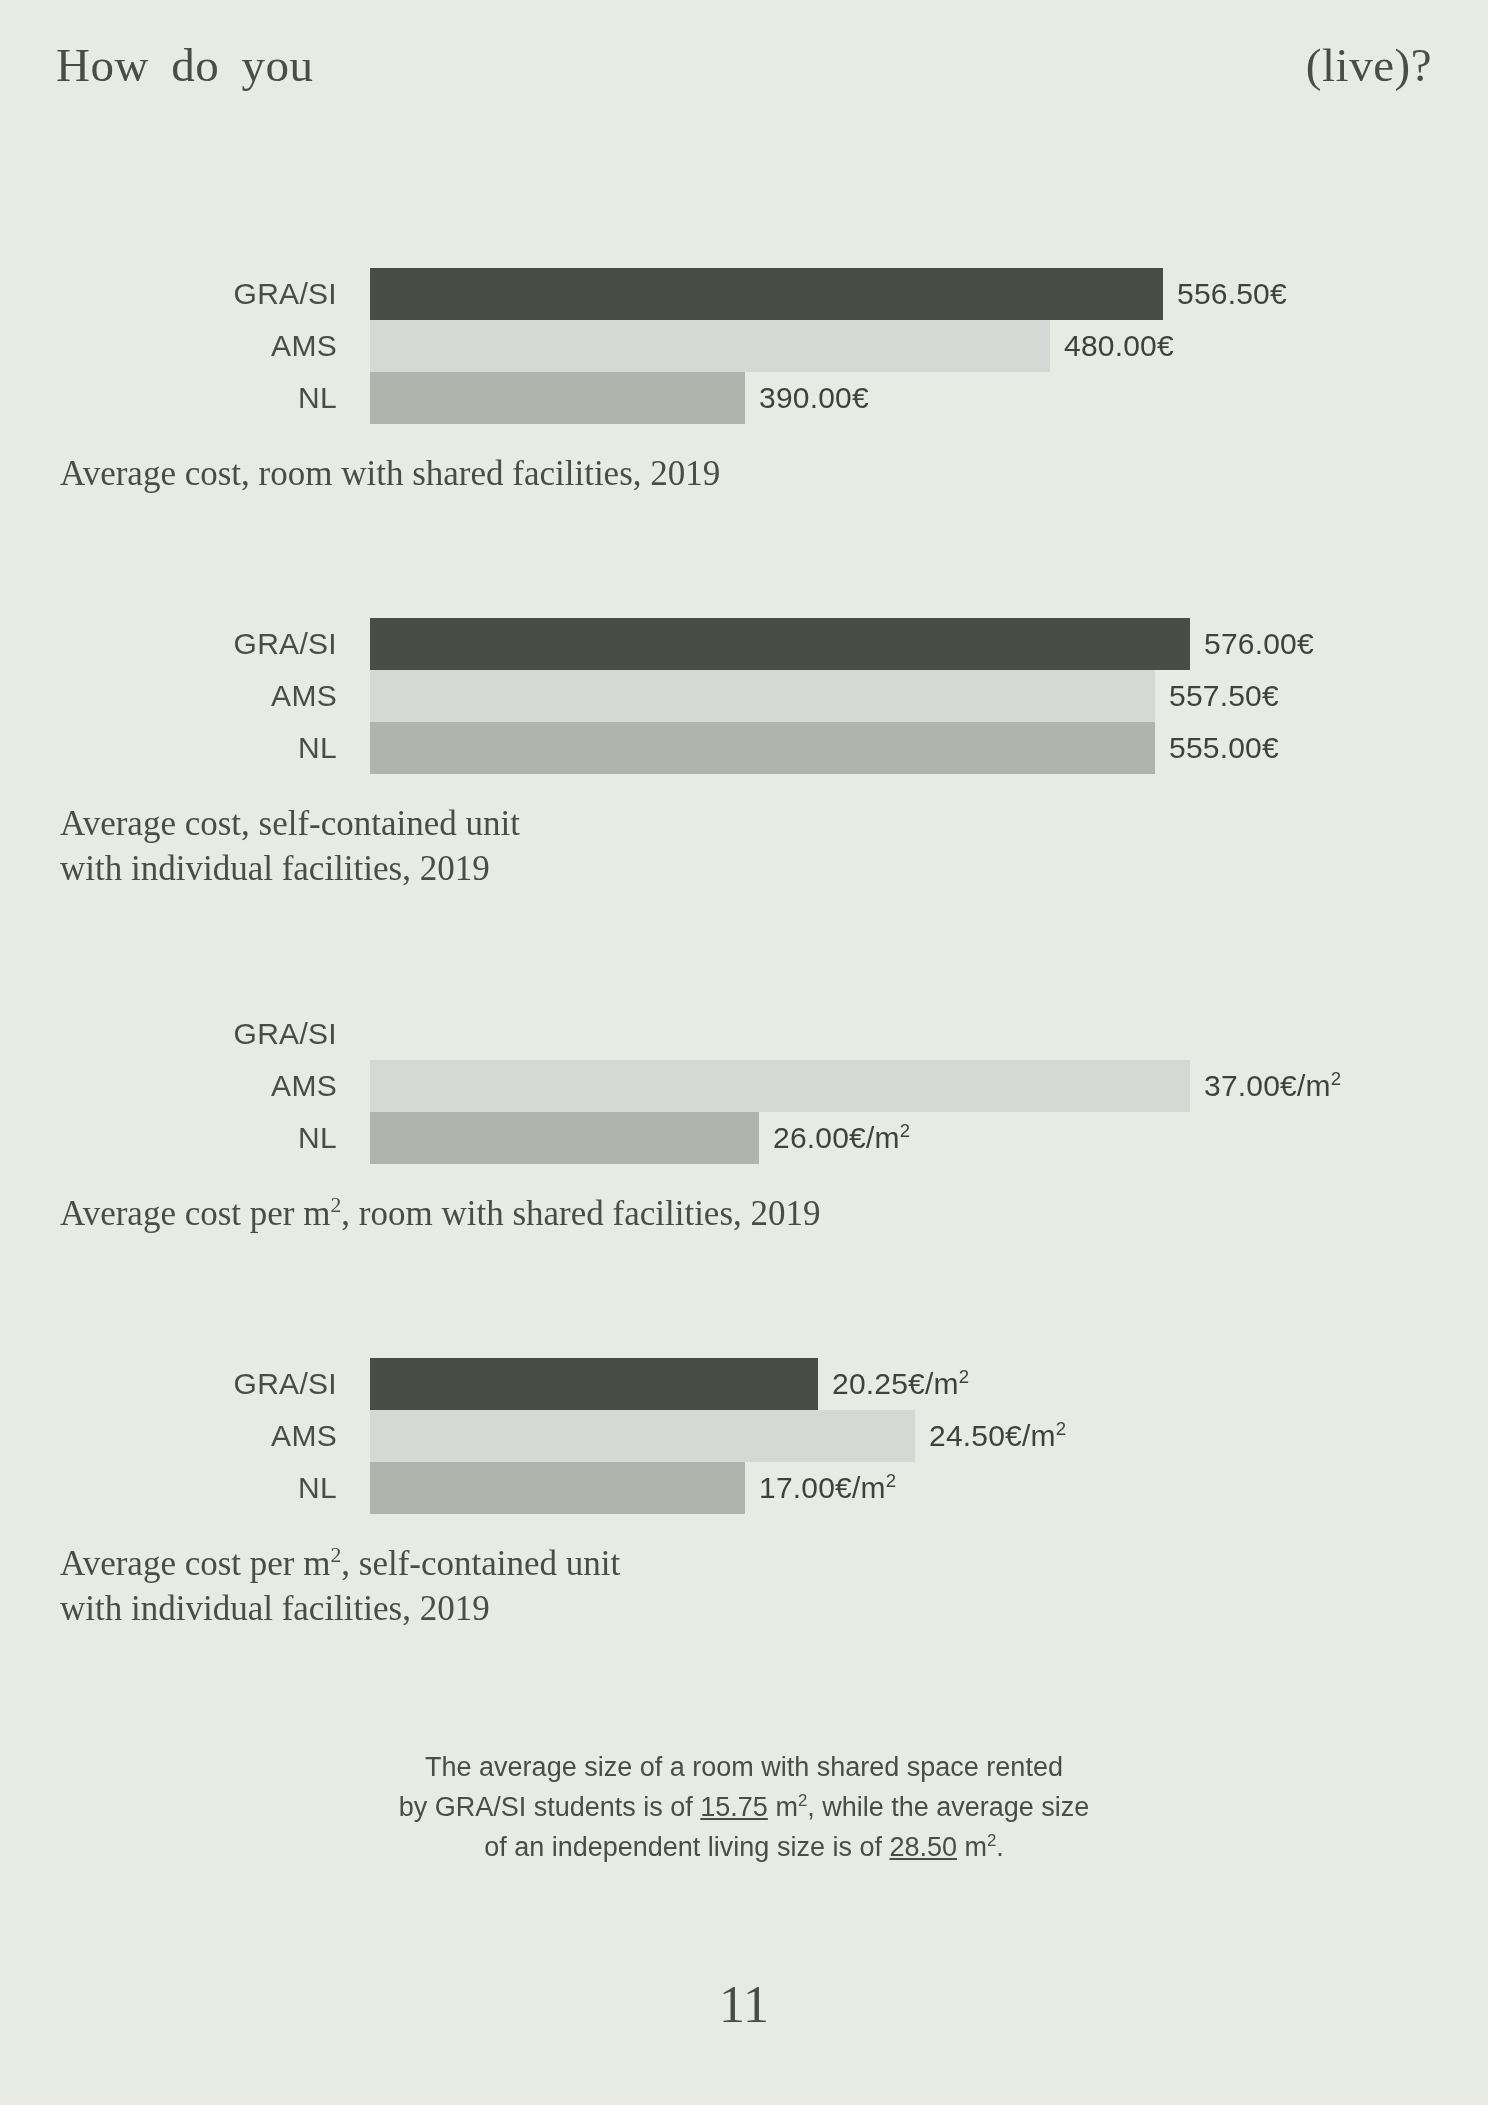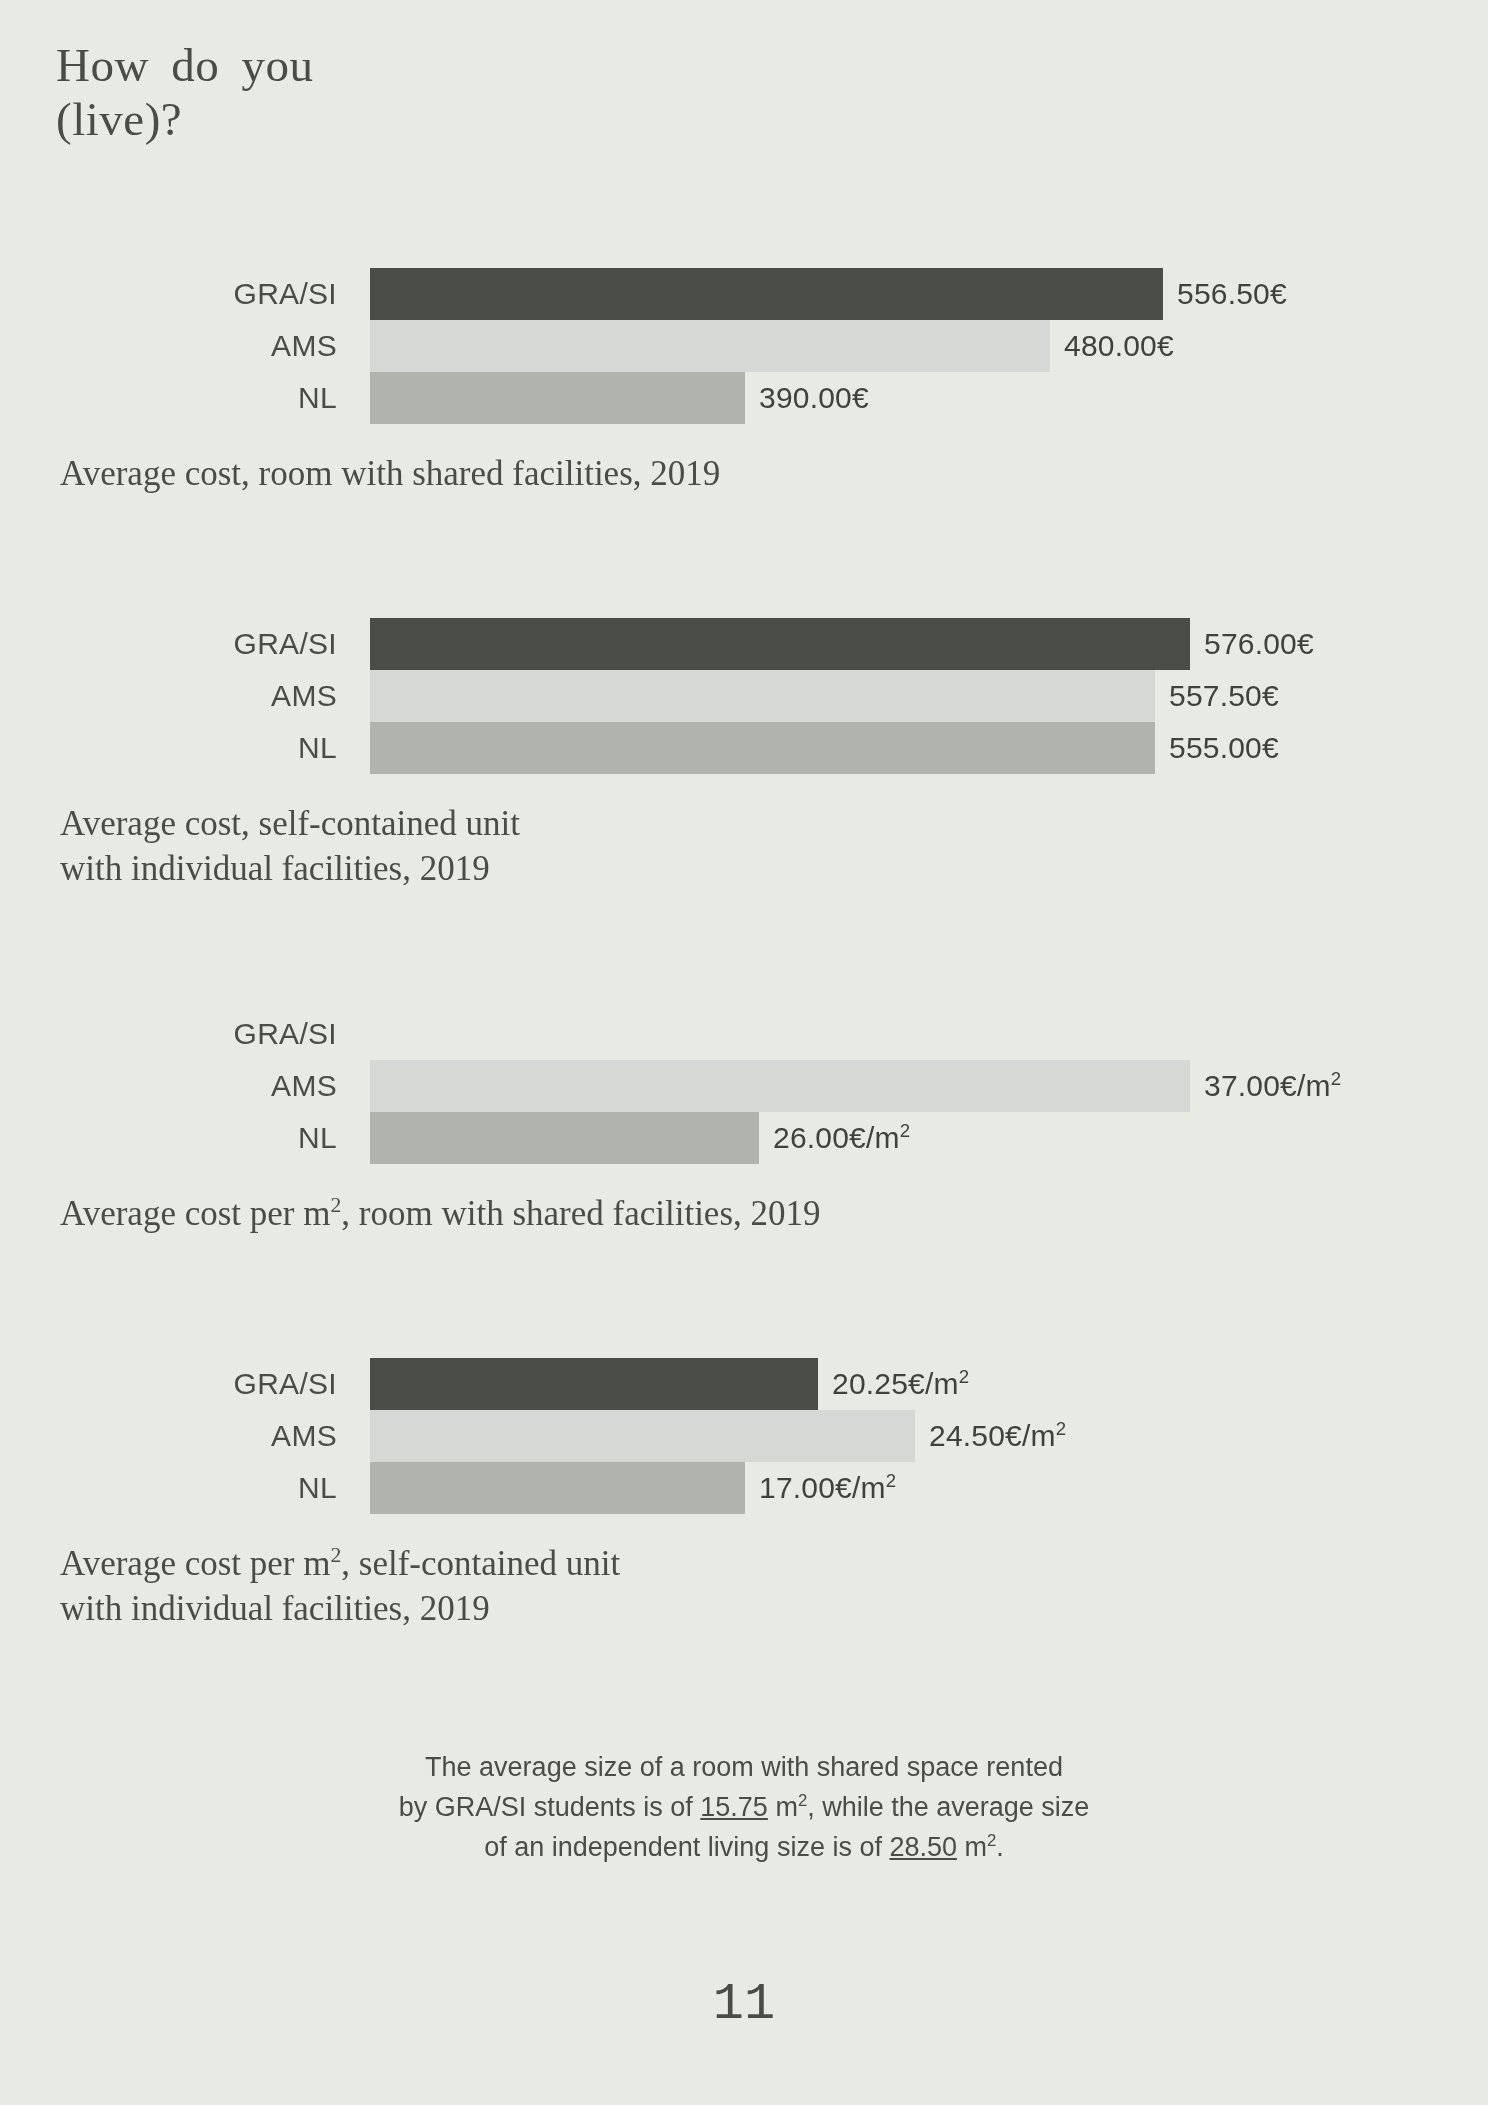--- a/index.html
+++ b/index.html
@@ -28,21 +28,20 @@
     left: 56px;
     right: 56px;
     height: 70px;
     display: flex;
     justify-content: space-between;
     align-items: baseline;
     font-family: "Liberation Serif", serif;
     font-size: 47px;
     color: #4a4d45;
     letter-spacing: 0.5px;
-    flex-direction: column;
   }
   .header-left { word-spacing: 10px; }
   .header-right { word-spacing: 4px; }
 
   
   .chart-block {
     position: absolute;
     left: 0;
     width: 1488px;
   }
@@ -122,21 +121,21 @@
   }
   .u { text-decoration: underline; }
 
   
   .page-number {
     position: absolute;
     top: 1975px;
     left: 0;
     width: 1488px;
     text-align: center;
-    font-family: Liberation Mono, monospace;
+    font-family: Liberation Serif, serif;
     font-size: 52px;
     color: #4a4d45;
   }
 </style>
 </head>
 <body>
 
 <div class="page">
 
   <div class="header">

